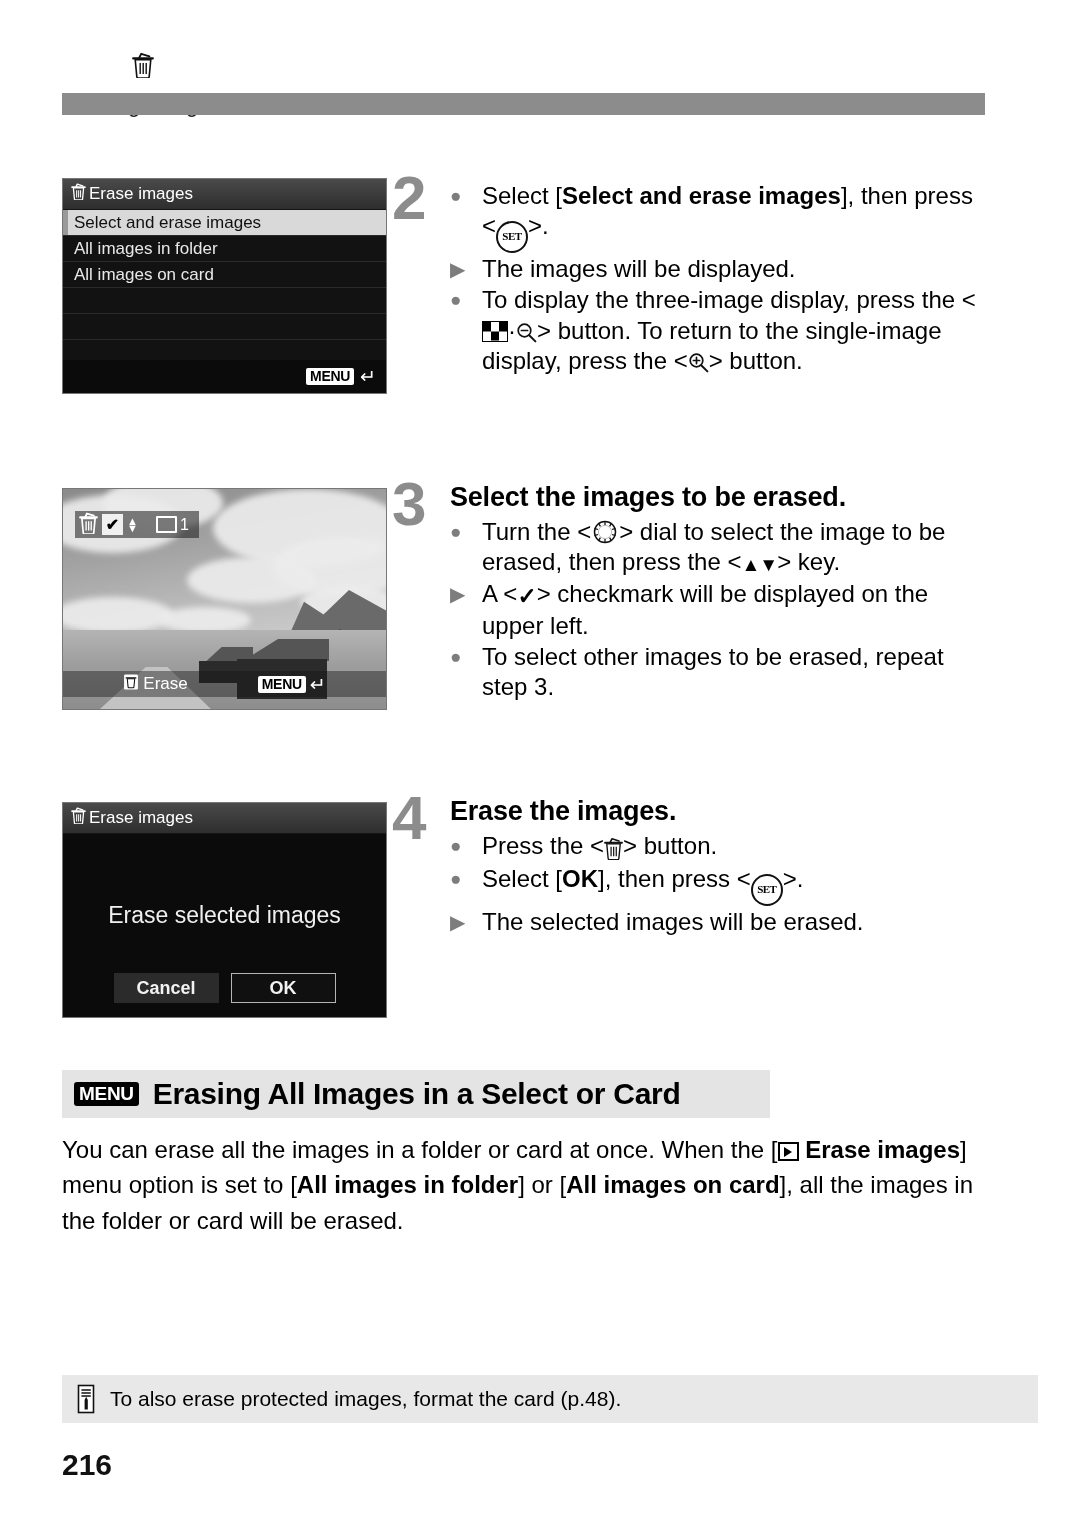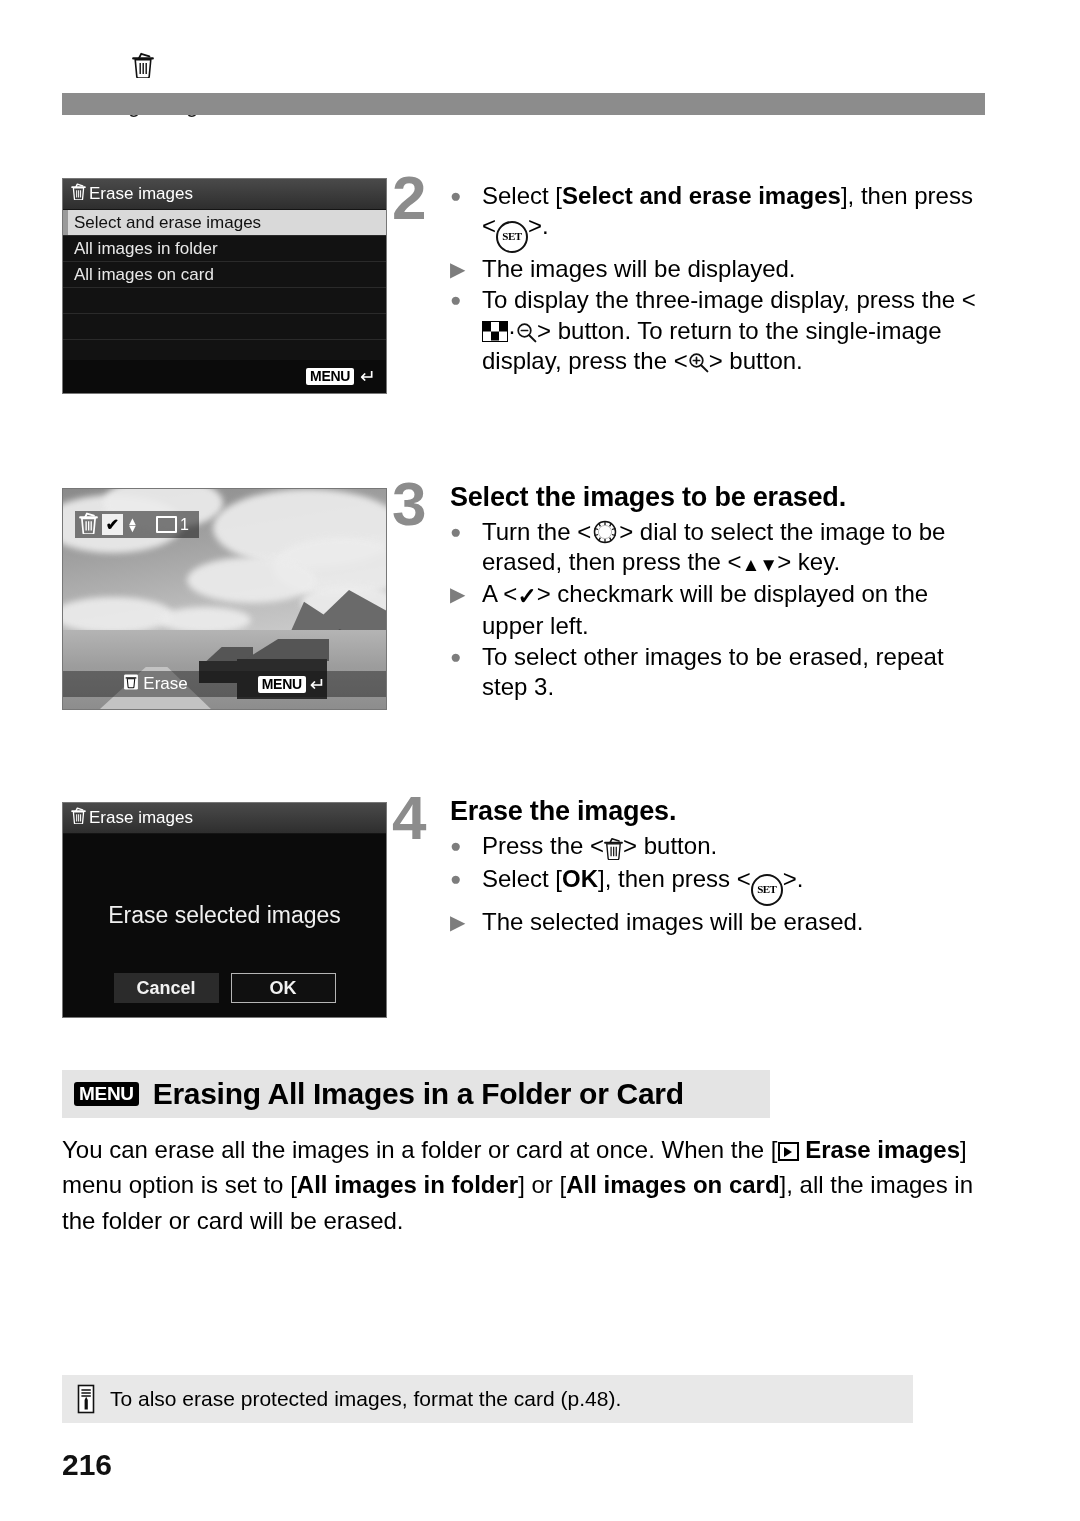--- a/index.html
+++ b/index.html
@@ -416,21 +416,21 @@
     font-size: 24px;
     line-height: 1.47;
   }
   .section-para b { font-weight: bold; }
 
   
   .footnote {
     position: absolute;
     left: 62px;
     top: 1375px;
-    width: 851px;
+    width: 976px;
     height: 48px;
     background: #e8e8e8;
     display: flex;
     align-items: center;
     gap: 12px;
     padding-left: 14px;
     box-sizing: border-box;
     font-size: 21px;
   }
   .note-icon {
@@ -663,21 +663,21 @@
     </div>
     <div class="bullet">
       <span class="mk tri">▶</span>
       <span class="tx">The selected images will be erased.</span>
     </div>
   </div>
 </div>
 
 <div class="section-head">
   <span class="menu-badge inverse big">MENU</span>
-  <span class="title">Erasing All Images in a Folder or Card</span>
+  <span class="title">Erasing All Images in a Select or Card</span>
 </div>
 
 <div class="section-para">You can erase all the images in a folder or card at once. When the [<span class="play-tab-glyph"></span> <b>Erase images</b>] menu option is set to [<b>All images in folder</b>] or [<b>All images on card</b>], all the images in the folder or card will be erased.</div>
 
 <div class="footnote">
   <span class="note-icon">
     <svg width="22" height="30" viewBox="0 0 22 30" aria-hidden="true">
       <rect x="2.5" y="1.5" width="15" height="27" fill="#fff" stroke="#111" stroke-width="1.6"></rect>
       <path d="M5.4 6 h9.4 M5.4 9 h9.4 M5.4 12 h9.4" stroke="#111" stroke-width="1.3"></path>
       <path d="M8.6 16 h3.2 v9.5 h-3.2 z" fill="#111"></path>

